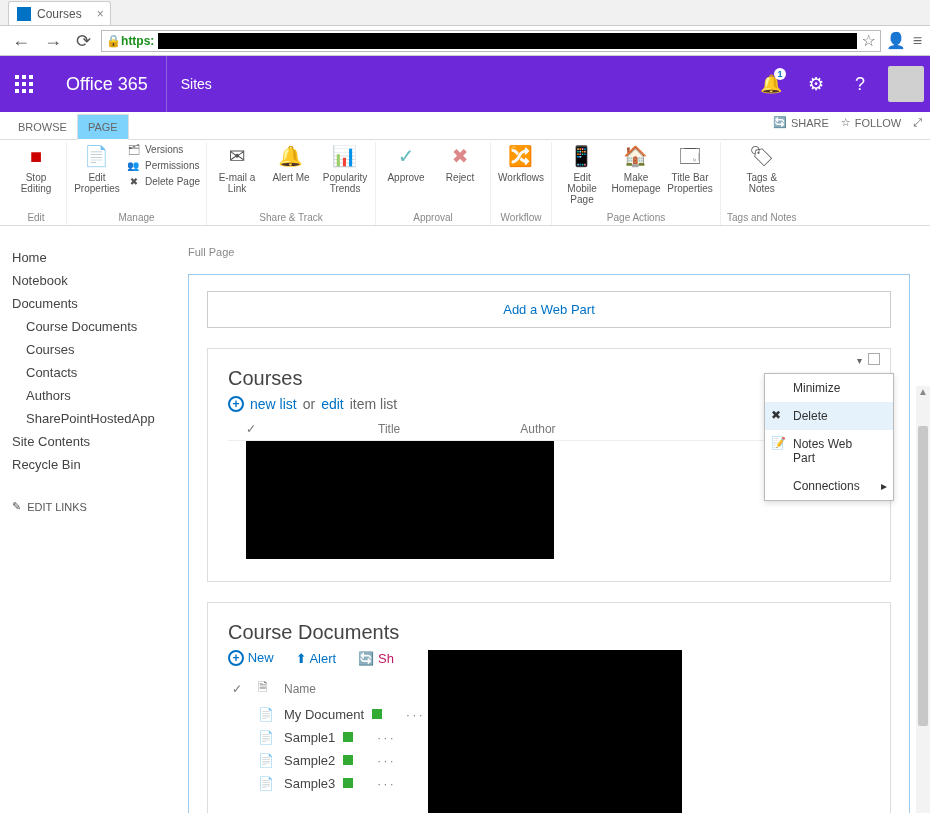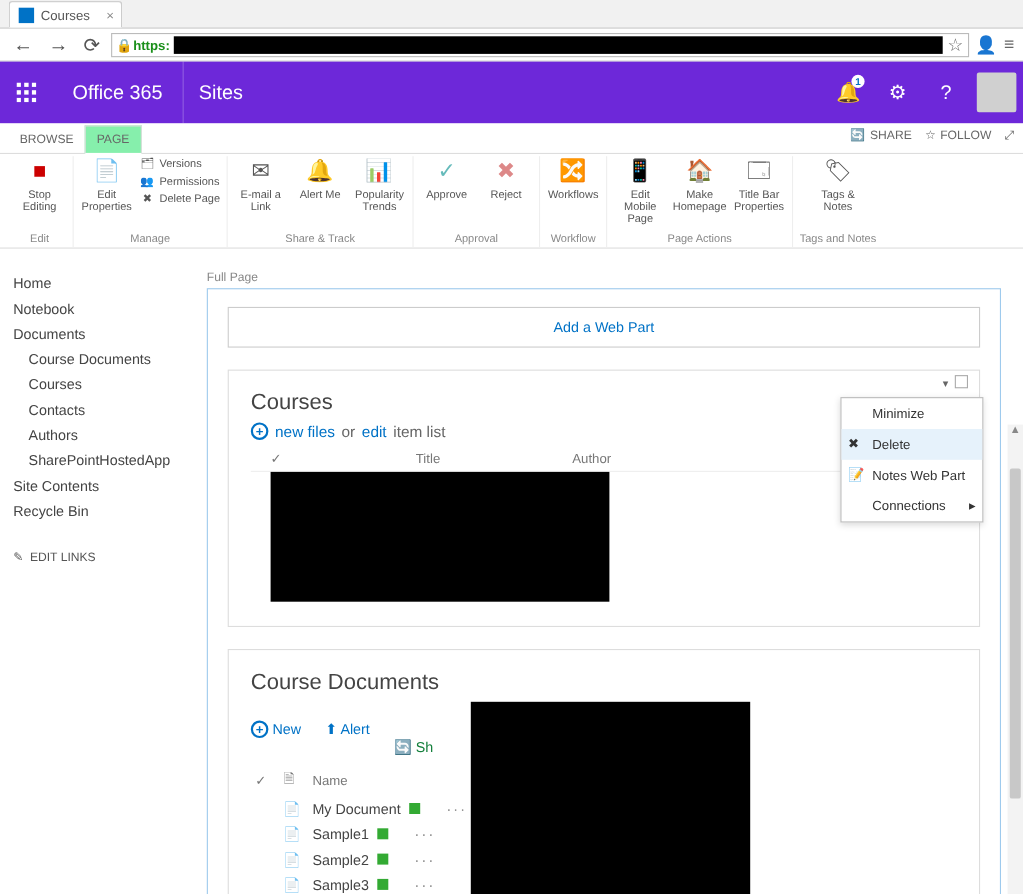--- a/index.html
+++ b/index.html
@@ -14,30 +14,30 @@
 .btb { font-size: 18px; color: #555; padding: 0 4px; }
 .addr { flex: 1; height: 22px; border: 1px solid #bbb; display: flex; align-items: center; padding: 0 4px; font-size: 12px; }
 .https { color: #1a8f1a; font-weight: 600; margin-right: 4px; }
 .addr-black { flex: 1; height: 16px; background: #000; margin-right: 4px; }
 .star, .menu3 { font-size: 16px; color: #666; }
 
 
 .suite-bar { height: 56px; background: #6d28d9; color: #fff; display: flex; align-items: center; }
 .app-launcher { width: 48px; height: 44px; display: flex; align-items: center; justify-content: center; font-size: 18px; }
 .o365 { font-size: 18px; padding: 0 18px; }
-.site-label { font-size: 18px; padding: 0 14px; border-left: 1px solid rgba(255,255,255,.25); height: 100%; display: flex; align-items: center; }
+.site-label { font-size: 14px; padding: 0 14px; border-left: 1px solid rgba(255,255,255,.25); height: 100%; display: flex; align-items: center; }
 .suite-right { margin-left: auto; display: flex; align-items: center; }
 .suite-icon { width: 44px; height: 44px; display: flex; align-items: center; justify-content: center; font-size: 18px; position: relative; }
 .notif-badge { position: absolute; top: 6px; right: 8px; width: 12px; height: 12px; border-radius: 6px; background: #fff; color: #0072c6; font-size: 9px; font-weight: 700; display: flex; align-items: center; justify-content: center; }
 .avatar { width: 36px; height: 36px; background: #d0d0d0; border-radius: 2px; margin: 0 6px; }
 
 
 .ribbon-tabs-row { height: 28px; border-bottom: 1px solid #ddd; display: flex; align-items: flex-end; padding-left: 8px; position: relative; }
 .rt { font-size: 11px; color: #666; padding: 6px 10px; }
-.rt.active { border: 1px solid #ddd; border-bottom: 1px solid #fff; background: #86efac; position: relative; top: 1px; }
+.rt.active { border: 1px solid #ddd; border-bottom: 1px solid #fff; background: #7dd3fc; position: relative; top: 1px; }
 .ribbon-extras { position: absolute; right: 8px; top: 4px; display: flex; gap: 12px; font-size: 11px; color: #666; }
 .ribbon-extras span { display: flex; align-items: center; gap: 4px; }
 
 
 .ribbon { height: 86px; border-bottom: 1px solid #ddd; display: flex; align-items: stretch; padding: 2px 6px 0 6px; font-size: 10px; color: #555; }
 .rgroup { display: flex; flex-direction: column; align-items: center; padding: 0 6px; border-right: 1px solid #eee; }
 .rgroup:last-child { border-right: none; }
 .rbtns { display: flex; align-items: flex-start; gap: 6px; flex: 1; }
 .big { display: flex; flex-direction: column; align-items: center; width: 48px; text-align: center; line-height: 1.1; gap: 2px; }
 .big .bi { width: 28px; height: 28px; display: flex; align-items: center; justify-content: center; font-size: 20px; }
@@ -47,51 +47,51 @@
 .glabel { font-size: 10px; color: #888; padding: 2px 0; }
 
 
 .workspace { display: flex; align-items: flex-start; position: relative; }
 .left-nav { width: 188px; padding: 20px 12px; font-size: 13px; color: #444; }
 .left-nav a { display: block; padding: 4px 0; color: #444; text-decoration: none; }
 .left-nav .sub a { padding-left: 14px; }
 .edit-links { margin-top: 24px; font-size: 11px; color: #555; display: flex; align-items: center; gap: 6px; }
 
 .content { flex: 1; padding: 20px 20px 20px 0; }
-.zone-label { font-size: 11px; color: #888; margin-bottom: 4px; }
+.zone-label { font-size: 11px; color: #888; margin-bottom: 16px; }
 .zone { border: 1px solid #9ecaed; padding: 16px 18px; min-height: 540px; position: relative; }
 
 .addwp { border: 1px solid #ccc; text-align: center; padding: 10px; color: #0072c6; font-size: 13px; margin-bottom: 20px; }
 
 .wp { border: 1px solid #ddd; padding: 18px 20px 22px 20px; margin-bottom: 20px; position: relative; }
 .wp-title { font-size: 20px; color: #444; margin-bottom: 6px; }
 .wp-chev { position: absolute; top: 6px; right: 28px; font-size: 10px; color: #666; }
 .wp-box { position: absolute; top: 4px; right: 10px; width: 12px; height: 12px; border: 1px solid #aaa; }
 
 .new-line { font-size: 14px; color: #666; margin-bottom: 6px; display: flex; align-items: center; gap: 6px; }
 .new-line .blue { color: #0072c6; }
 .plus-circ { width: 16px; height: 16px; border: 2px solid #0072c6; border-radius: 10px; display: inline-flex; align-items: center; justify-content: center; color: #0072c6; font-size: 12px; font-weight: 700; }
 
 .list-head { display: flex; gap: 120px; padding: 4px 0 4px 18px; font-size: 12px; color: #777; border-bottom: 1px solid #eee; }
 .black1 { width: 308px; height: 118px; background: #000; margin-left: 18px; }
 
 .doc-actions { display: flex; align-items: center; gap: 22px; margin-bottom: 8px; color: #0072c6; font-size: 13px; }
-.doc-actions .grey { color: #15803d; margin-top: 34px; }
+.doc-actions .grey { color: #be185d; }
 .doc-head { display: flex; align-items: center; gap: 12px; font-size: 12px; color: #777; padding: 4px 0 4px 4px; }
 .doc-row { display: flex; align-items: center; gap: 12px; padding: 4px 0 4px 4px; font-size: 13px; color: #444; }
 .doc-row .chk { width: 14px; }
 .doc-row .fi { width: 14px; }
 .doc-row .dots { color: #888; letter-spacing: 2px; margin-left: 12px; }
 .newtag { display: inline-block; width: 10px; height: 10px; background: #3a3; margin-left: 4px; }
 .black2 { position: absolute; width: 254px; height: 190px; background: #000; left: 200px; top: 0; }
 .drag-hint { text-align: center; font-size: 11px; color: #888; margin-top: 18px; }
 
 
 .wp-menu { position: absolute; top: 24px; right: -4px; width: 130px; background: #fff; border: 1px solid #bbb; box-shadow: 0 2px 6px rgba(0,0,0,.15); z-index: 5; font-size: 12px; }
-.wp-menu div { padding: 7px 8px 7px 28px; position: relative; }
+.wp-menu div { padding: 7px 22px 7px 28px; position: relative; }
 .wp-menu div:hover, .wp-menu .hover { background: #e6f2fb; }
 .wp-menu .mi { position: absolute; left: 6px; top: 6px; }
 .wp-menu .arrow { position: absolute; right: 6px; }
 
 .scrollbar { position: absolute; right: 0; top: 160px; width: 14px; bottom: 0; background: #f3f3f3; }
 .sb-track { position: absolute; top: 40px; width: 10px; left: 2px; height: 300px; background: #c8c8c8; border-radius: 2px; }
 .sb-up, .sb-down { position: absolute; left: 0; width: 14px; height: 14px; font-size: 10px; text-align: center; color: #888; }
 .sb-up { top: 0; }
 
 .doc-wrap { position: relative; }
@@ -286,21 +286,21 @@
     <div class="zone-label">Full Page</div>
     <div class="zone">
       <div class="addwp">Add a Web Part</div>
 
       <div class="wp">
         <span class="wp-chev">▾</span>
         <span class="wp-box"></span>
         <div class="wp-title">Courses</div>
         <div class="new-line">
           <span class="plus-circ">+</span>
-          <a class="blue">new files</a>
+          <a class="blue">new list</a>
           <span>or</span>
           <a class="blue">edit</a>
           <span>item list</span>
         </div>
         <div class="list-head">
           <span style="width:12px;">✓</span>
           <span>Title</span>
           <span>Author</span>
         </div>
         <div class="black1"></div>

